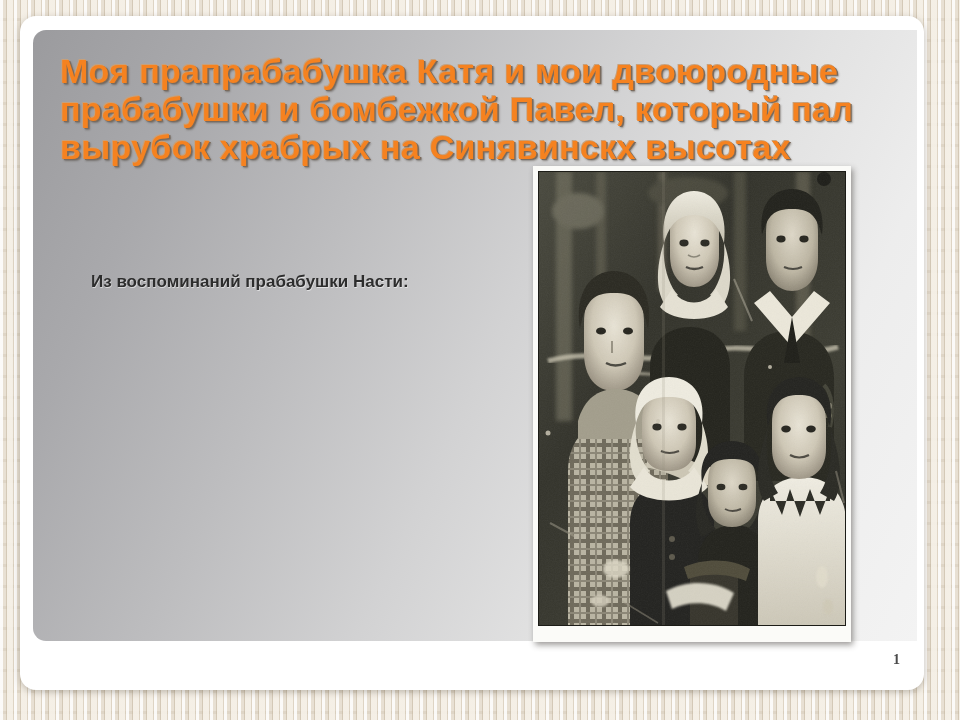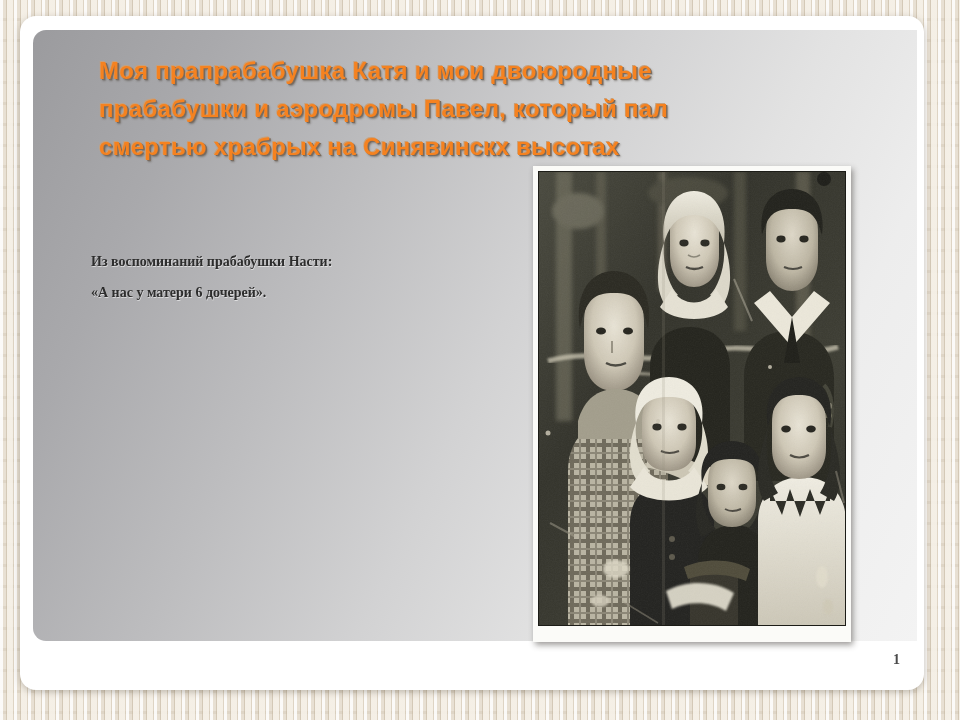--- a/index.html
+++ b/index.html
@@ -75,42 +75,41 @@
   }
 
   
   #title {
     position: absolute;
     left: 27px;
     top: 22px;
     width: 790px;
     font-family: "Liberation Sans", "DejaVu Sans", sans-serif;
     font-weight: bold;
-    font-size: 24px;
+    font-size: 34px;
     line-height: 38px;
     letter-spacing: 0.3px;
     color: #f58220;
     text-shadow:
        1.4px 1.4px 0 #7a6a5c,
       -0.8px -0.8px 0 #c8a07a,
        2px 2px 2px rgba(60,50,40,0.45);
-    margin-left: 39px;
   }
   #title .tline { display: block; white-space: nowrap; }
 
   
   #bodytext {
     position: absolute;
     left: 58px;
-    top: 220px;
+    top: 240px;
     width: 432px;
     color: #2d2d2d;
-    font-family: Liberation Serif, serif;
+    font-family: Liberation Sans, sans-serif;
     font-weight: bold;
-    font-size: 14px;
+    font-size: 17px;
     line-height: 24px;
     text-shadow: 0.6px 0.6px 0 rgba(255,255,255,0.55);
   }
   #bodytext p {
     margin: 0 0 7px 0;
   }
 
   
   #photo-frame {
     position: absolute;
@@ -148,27 +147,26 @@
 <body>
 
 <div id="stage">
 
   <div id="slide">
 
     <div id="panel">
 
       <div id="title">
         <span class="tline">Моя прапрабабушка  Катя  и мои двоюродные</span>
-        <span class="tline">прабабушки и аэродромы Павел, который   пал</span>
-        <span class="tline">смертью храбрых   на Синявинскх  высотах</span>
+        <span class="tline">прабабушки и бомбежкой Павел, который   пал</span>
+        <span class="tline">вырубок храбрых   на Синявинскх  высотах</span>
       </div>
 
       <div id="bodytext">
         <p>Из воспоминаний прабабушки Насти:</p>
-        <p> «А нас у матери 6 дочерей».</p>
       </div>
 
     </div>
 
     <div id="pagenum">1</div>
 
   </div>
 
   <div id="photo-frame">
     <div id="photo">

